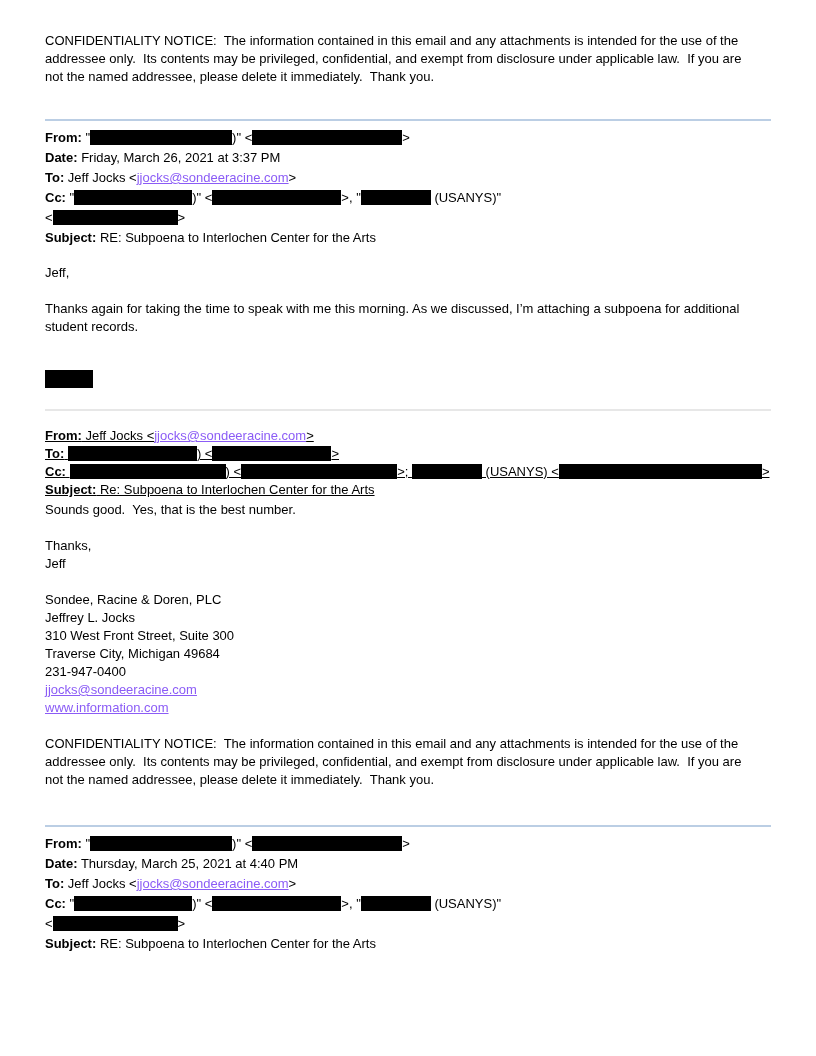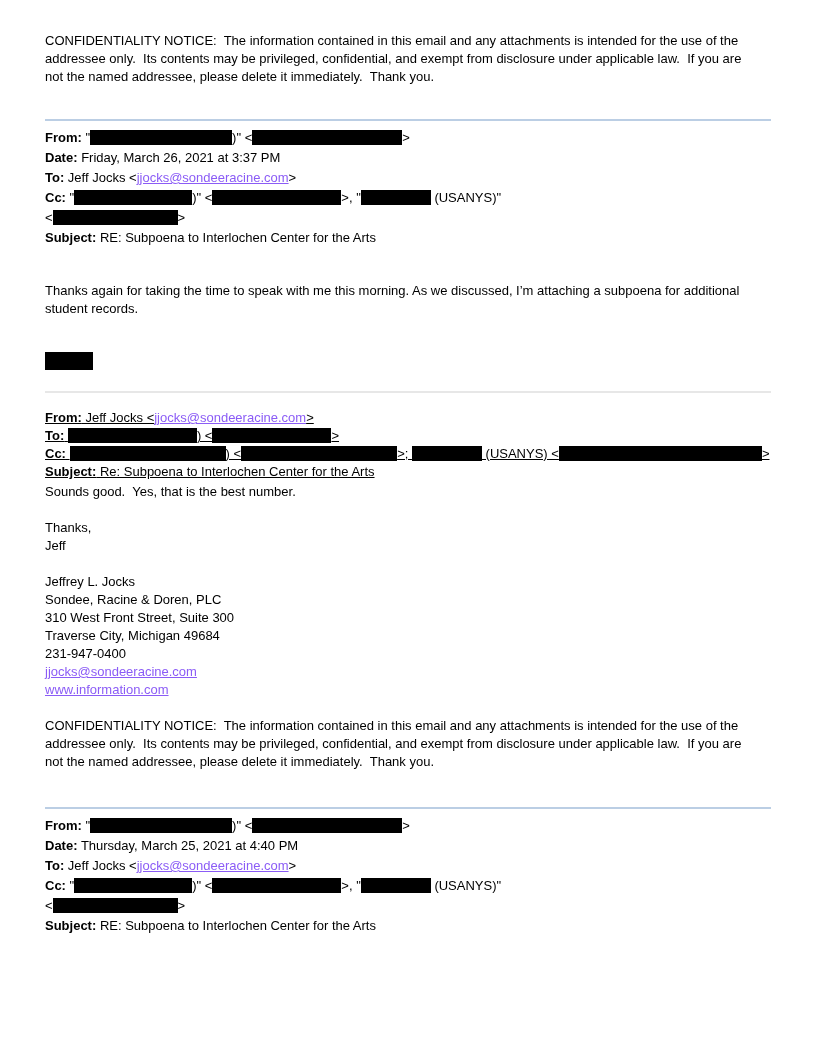--- a/index.html
+++ b/index.html
@@ -47,42 +47,43 @@
   <div id="div1" class="divider blue"></div>
   <div id="hdr1" class="hdr20">
       <div class="row"><span class="bold">From:</span><span> "</span><span class="bar" style="width: 142px;"></span><span>)" &lt;</span><span class="bar" style="width: 150px;"></span><span>&gt;</span></div>
       <div class="row"><span class="bold">Date:</span><span> Friday, March 26, 2021 at 3:37 PM</span></div>
       <div class="row"><span class="bold">To:</span><span> Jeff Jocks &lt;</span><span class="lnk">jjocks@sondeeracine.com</span><span>&gt;</span></div>
       <div class="row"><span class="bold">Cc:</span><span> "</span><span class="bar" style="width: 118px;"></span><span>)" &lt;</span><span class="bar" style="width: 129px;"></span><span>&gt;, "</span><span class="bar" style="width: 70px;"></span><span> (USANYS)"</span></div>
       <div class="row"><span>&lt;</span><span class="bar" style="width: 125px;"></span><span>&gt;</span></div>
       <div class="row"><span class="bold">Subject:</span><span> RE: Subpoena to Interlochen Center for the Arts</span></div>
     </div>
   <div id="body1">
+      <div class="row"><span>Jeff,</span></div>
       <div class="row">&nbsp;</div>
       <div class="row"><span>Thanks again for taking the time to speak with me this morning. As we discussed, I’m attaching a subpoena for additional</span></div>
       <div class="row"><span>student records.</span></div>
       <div class="row">&nbsp;</div>
       <div class="row mt16"><span class="sigbar" style="width: 48px; height: 18px;"></span></div>
     </div>
 
   <div id="div2" class="divider gray"></div>
   <div id="hdr2" class="hdr18">
       <div class="row"><span class="bold">From:</span><span> Jeff Jocks &lt;</span><span class="lnk">jjocks@sondeeracine.com</span><span>&gt;</span></div>
       <div class="row"><span class="bold">To:</span><span> </span><span class="bar" style="width: 129px;"></span><span>) &lt;</span><span class="bar" style="width: 119px;"></span><span>&gt;</span></div>
       <div class="row"><span class="bold">Cc:</span><span> </span><span class="bar" style="width: 156px;"></span><span>) &lt;</span><span class="bar" style="width: 156px;"></span><span>&gt;; </span><span class="bar" style="width: 70px;"></span><span> (USANYS) &lt;</span><span class="bar" style="width: 203px;"></span><span>&gt;</span></div>
       <div class="row"><span class="bold">Subject:</span><span> Re: Subpoena to Interlochen Center for the Arts</span></div>
     </div>
   <div id="body2">
       <div class="row"><span>Sounds good.  Yes, that is the best number.</span></div>
       <div class="row">&nbsp;</div>
       <div class="row"><span>Thanks,</span></div>
       <div class="row"><span>Jeff</span></div>
       <div class="row">&nbsp;</div>
+      <div class="row"><span>Sondee, Racine &amp; Doren, PLC</span></div>
       <div class="row"><span>Jeffrey L. Jocks</span></div>
-      <div class="row"><span>Sondee, Racine &amp; Doren, PLC</span></div>
       <div class="row"><span>310 West Front Street, Suite 300</span></div>
       <div class="row"><span>Traverse City, Michigan 49684</span></div>
       <div class="row"><span>231-947-0400</span></div>
       <div class="row"><span class="lnk">jjocks@sondeeracine.com</span></div>
       <div class="row"><span class="lnk">www.information.com</span></div>
       <div class="row">&nbsp;</div>
       <div class="row"><span>CONFIDENTIALITY NOTICE:  The information contained in this email and any attachments is intended for the use of the</span></div>
       <div class="row"><span>addressee only.  Its contents may be privileged, confidential, and exempt from disclosure under applicable law.  If you are</span></div>
       <div class="row"><span>not the named addressee, please delete it immediately.  Thank you.</span></div>
     </div>

